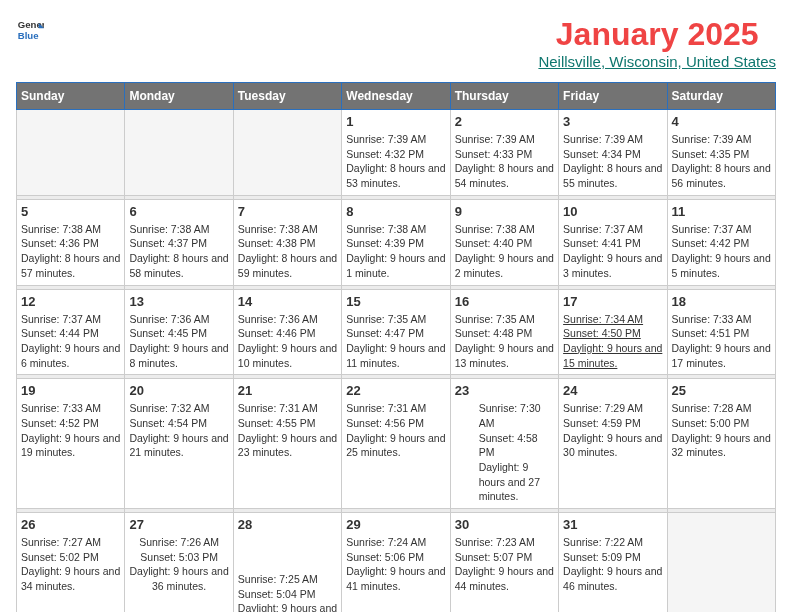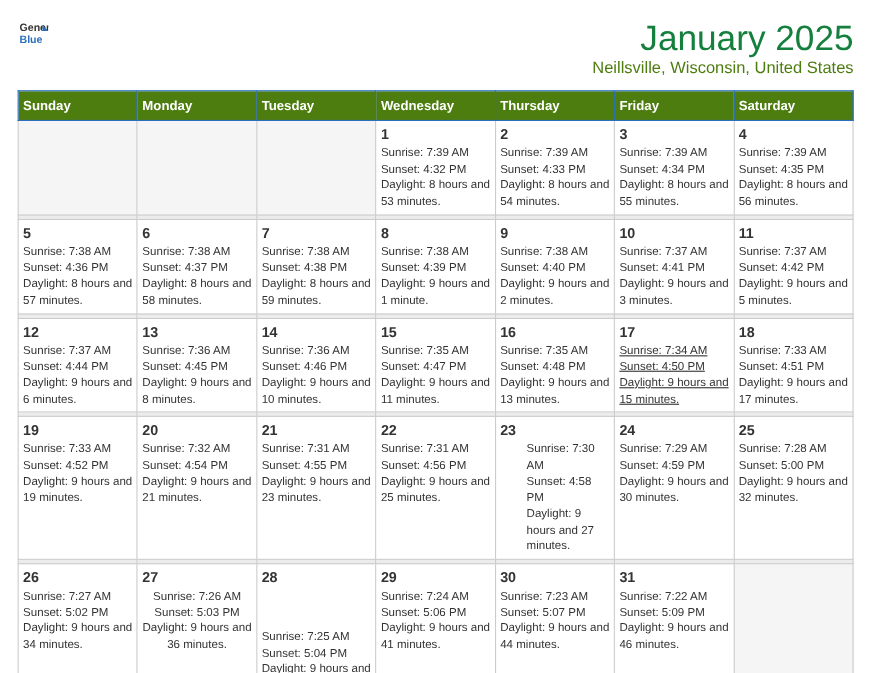--- a/index.html
+++ b/index.html
@@ -23,34 +23,36 @@
     }
     .logo-icon {
       width: 28px;
       height: 28px;
     }
     .title-area {
       text-align: right;
     }
     .month-title {
       font-size: 32px;
-      font-weight: normal;
-      color: #15803d;
+      font-weight: bold;
+      color: #ef4444;
+      text-align: center;
     }
     .location-title {
       font-size: 15px;
-      color: #4d7c0f;
+      color: #0f766e;
+      text-decoration: underline;
     }
     .calendar {
       width: 100%;
       border-collapse: collapse;
       font-size: 11px;
     }
     .calendar th {
-      background-color: #4d7c0f;
+      background-color: #737373;
       color: #fff;
       padding: 6px 4px;
       text-align: left;
       font-size: 12px;
       border: 1px solid #2a6fbd;
     }
     .calendar td {
       border: 1px solid #ccc;
       vertical-align: top;
       padding: 4px;

